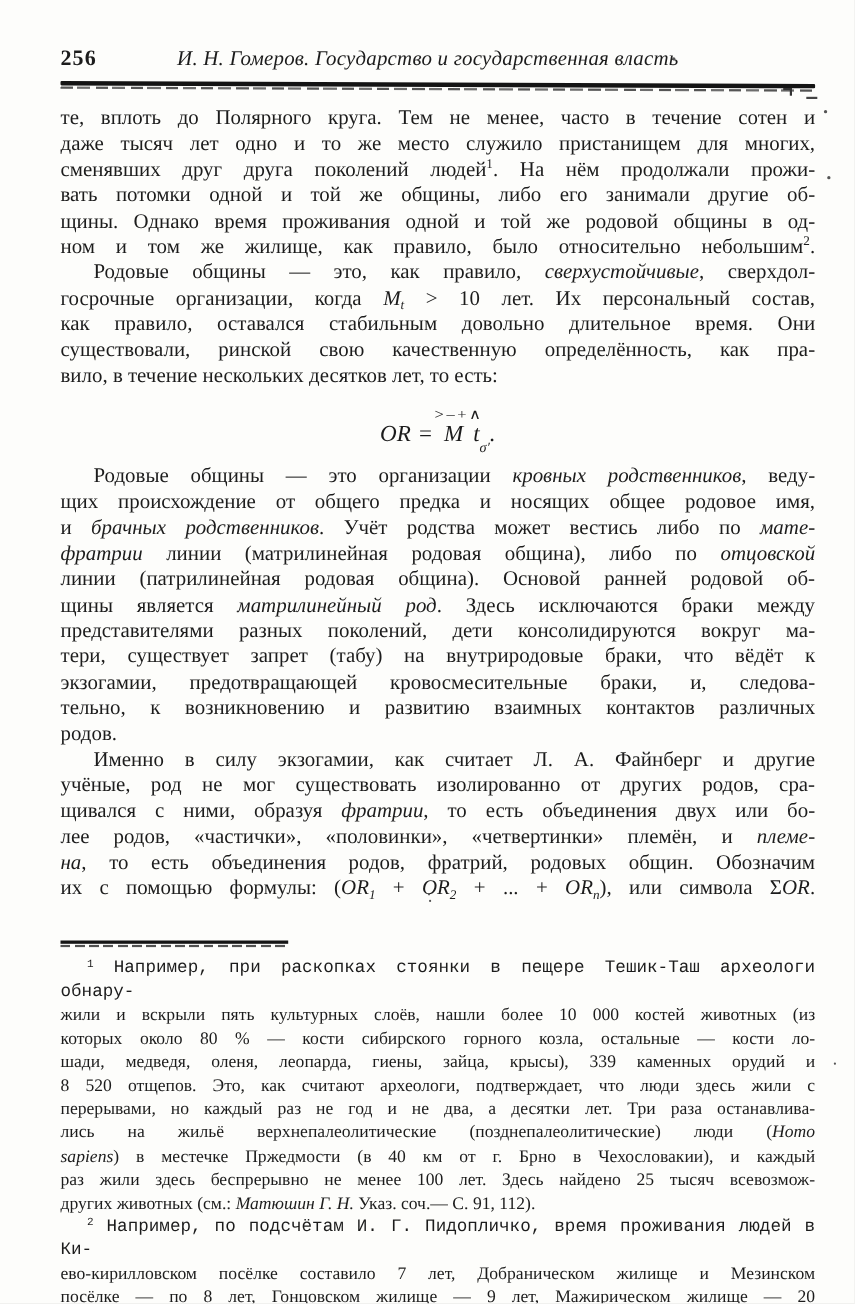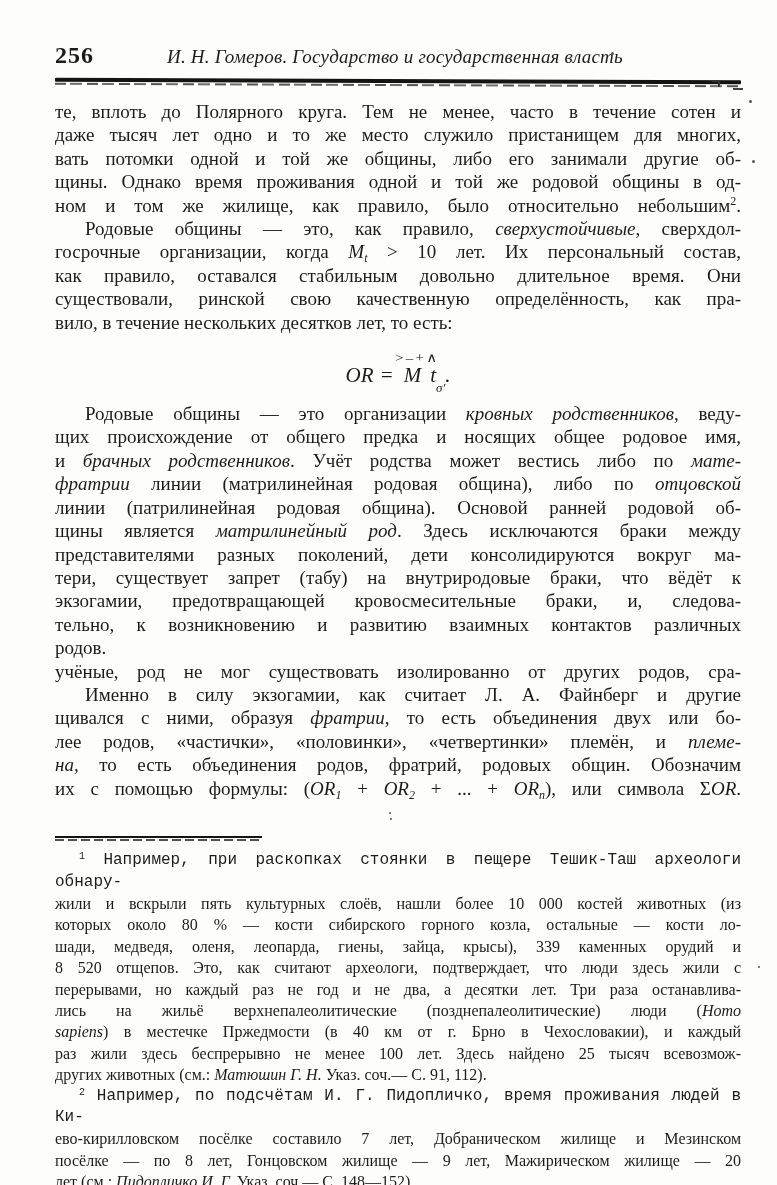--- a/index.html
+++ b/index.html
@@ -2,21 +2,21 @@
 <html><head>
 <meta charset="utf-8">
 <style>
   html,body{margin:0;padding:0;background:#e8e8e6;}
   .page{position:relative;width:777px;height:1185px;margin:0 auto;background:#fdfdfb;
         font-family:"Liberation Serif","DejaVu Serif",serif;color:#1c1c1c;overflow:hidden;}
   .content{position:absolute;left:55px;top:0;width:686px;}
 
   
   .runhead{margin-top:42px;display:flex;align-items:baseline;font-size:19px;}
-  .pagenum{font-weight:bold;letter-spacing:1px;font-size:24px;}
+  .pagenum{font-weight:bold;letter-spacing:1px;font-size:20px;}
   .runtitle{font-style:italic;margin-left:73px;letter-spacing:.2px;}
 
   
   .headrule{margin-top:10px;height:9px;transform:rotate(.22deg);}
   .headrule .solid{height:3.5px;background:#141414;border-radius:1px;}
   .headrule .dash{margin-top:1.5px;height:2px;opacity:.8;
     background:repeating-linear-gradient(90deg,#2b2b2b 0 11px,transparent 11px 15px,#4a4a4a 15px 27px,transparent 27px 32px);}
 
   
   .bodyblocks{margin-top:12px;font-size:19px;line-height:23.4px;}
@@ -69,20 +69,21 @@
 
     <div class="headrule">
       <div class="solid"></div>
       <div class="dash"></div>
     </div>
 
     <div class="bodyblocks" id="body-top">
         <div class="para">
           <div class="line">те, вплоть до Полярного круга. Тем не менее, часто в течение сотен и</div>
           <div class="line">даже тысяч лет одно и то же место служило пристанищем для многих,</div>
+          <div class="line">сменявших друг друга поколений людей<sup>1</sup>. На нём продолжали прожи-</div>
           <div class="line">вать потомки одной и той же общины, либо его занимали другие об-</div>
           <div class="line">щины. Однако время проживания одной и той же родовой общины в од-</div>
           <div class="line">ном и том же жилище, как правило, было относительно небольшим<sup>2</sup>.</div>
         </div>
         <div class="para">
           <div class="line indent">Родовые общины — это, как правило, <span class="it">сверхустойчивые</span>, сверхдол-</div>
           <div class="line">госрочные организации, когда <span class="it">M</span><sub class="it">t</sub> &gt; 10 лет. Их персональный состав,</div>
           <div class="line">как правило, оставался стабильным довольно длительное время. Они</div>
           <div class="line">существовали, ринской свою качественную определённость, как пра-</div>
           <div class="line last">вило, в течение нескольких десятков лет, то есть:</div>
@@ -109,22 +110,22 @@
           <div class="line"><span class="it">фратрии</span> линии (матрилинейная родовая община), либо по <span class="it">отцовской</span></div>
           <div class="line">линии (патрилинейная родовая община). Основой ранней родовой об-</div>
           <div class="line">щины является <span class="it">матрилинейный род</span>. Здесь исключаются браки между</div>
           <div class="line">представителями разных поколений, дети консолидируются вокруг ма-</div>
           <div class="line">тери, существует запрет (табу) на внутриродовые браки, что вёдёт к</div>
           <div class="line">экзогамии, предотвращающей кровосмесительные браки, и, следова-</div>
           <div class="line">тельно, к возникновению и развитию взаимных контактов различных</div>
           <div class="line last">родов.</div>
         </div>
         <div class="para">
+          <div class="line indent">Именно в силу экзогамии, как считает Л. А. Файнберг и другие</div>
           <div class="line">учёные, род не мог существовать изолированно от других родов, сра-</div>
-          <div class="line indent">Именно в силу экзогамии, как считает Л. А. Файнберг и другие</div>
           <div class="line">щивался с ними, образуя <span class="it">фратрии</span>, то есть объединения двух или бо-</div>
           <div class="line">лее родов, «частички», «половинки», «четвертинки» племён, и <span class="it">племе-</span></div>
           <div class="line"><span class="it">на</span>, то есть объединения родов, фратрий, родовых общин. Обозначим</div>
           <div class="line">их с помощью формулы: (<span class="it">OR</span><sub class="it">1</sub> + <span class="it">OR</span><sub class="it">2</sub> + ... + <span class="it">OR</span><sub class="it">n</sub>), или символа Σ<span class="it">OR</span>.</div>
         </div>
       </div>
 
     <div class="fnrule">
       <div class="solid"></div>
       <div class="dash"></div>

